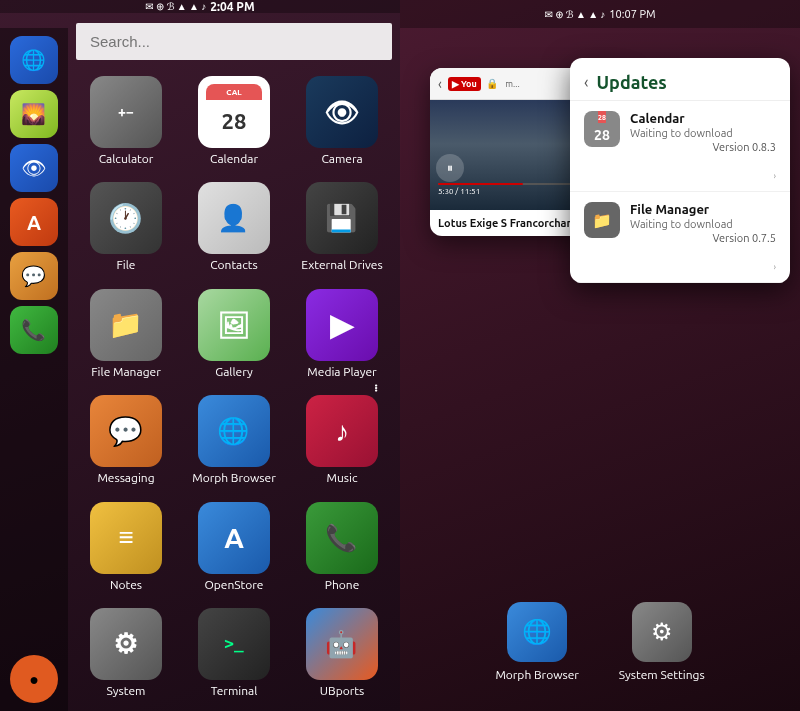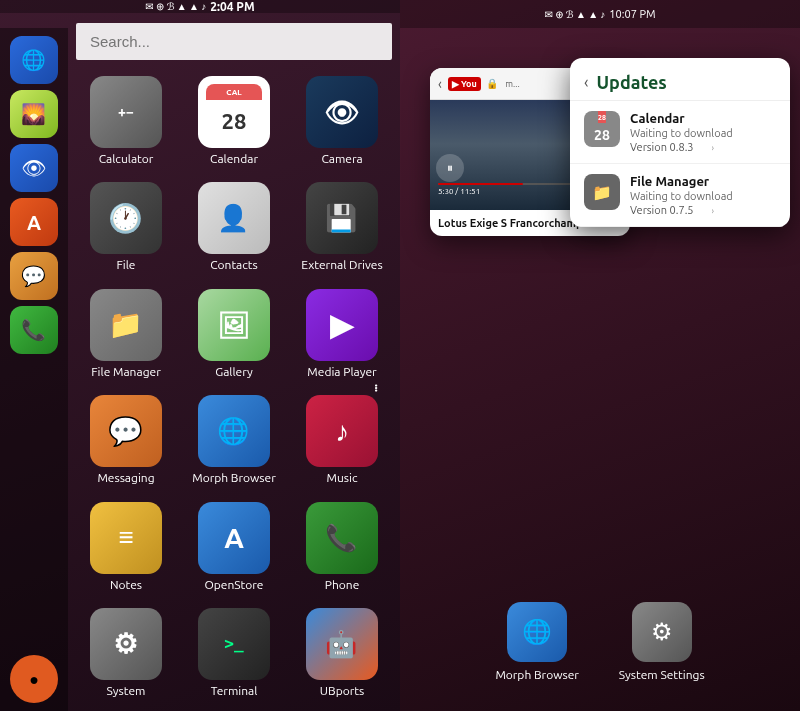--- a/index.html
+++ b/index.html
@@ -349,20 +349,21 @@
       font-size: 11px;
       color: #666;
       margin-bottom: 2px;
     }
     .update-version {
       font-size: 11px;
       color: #555;
       display: flex;
       align-items: flex-end;
       gap: 18px;
+      flex-direction: column;
     }
     .version-chevron {
       font-size: 9px;
       color: #999;
     }
 
     
     .bottom-dock {
       height: 130px;
       display: flex;

